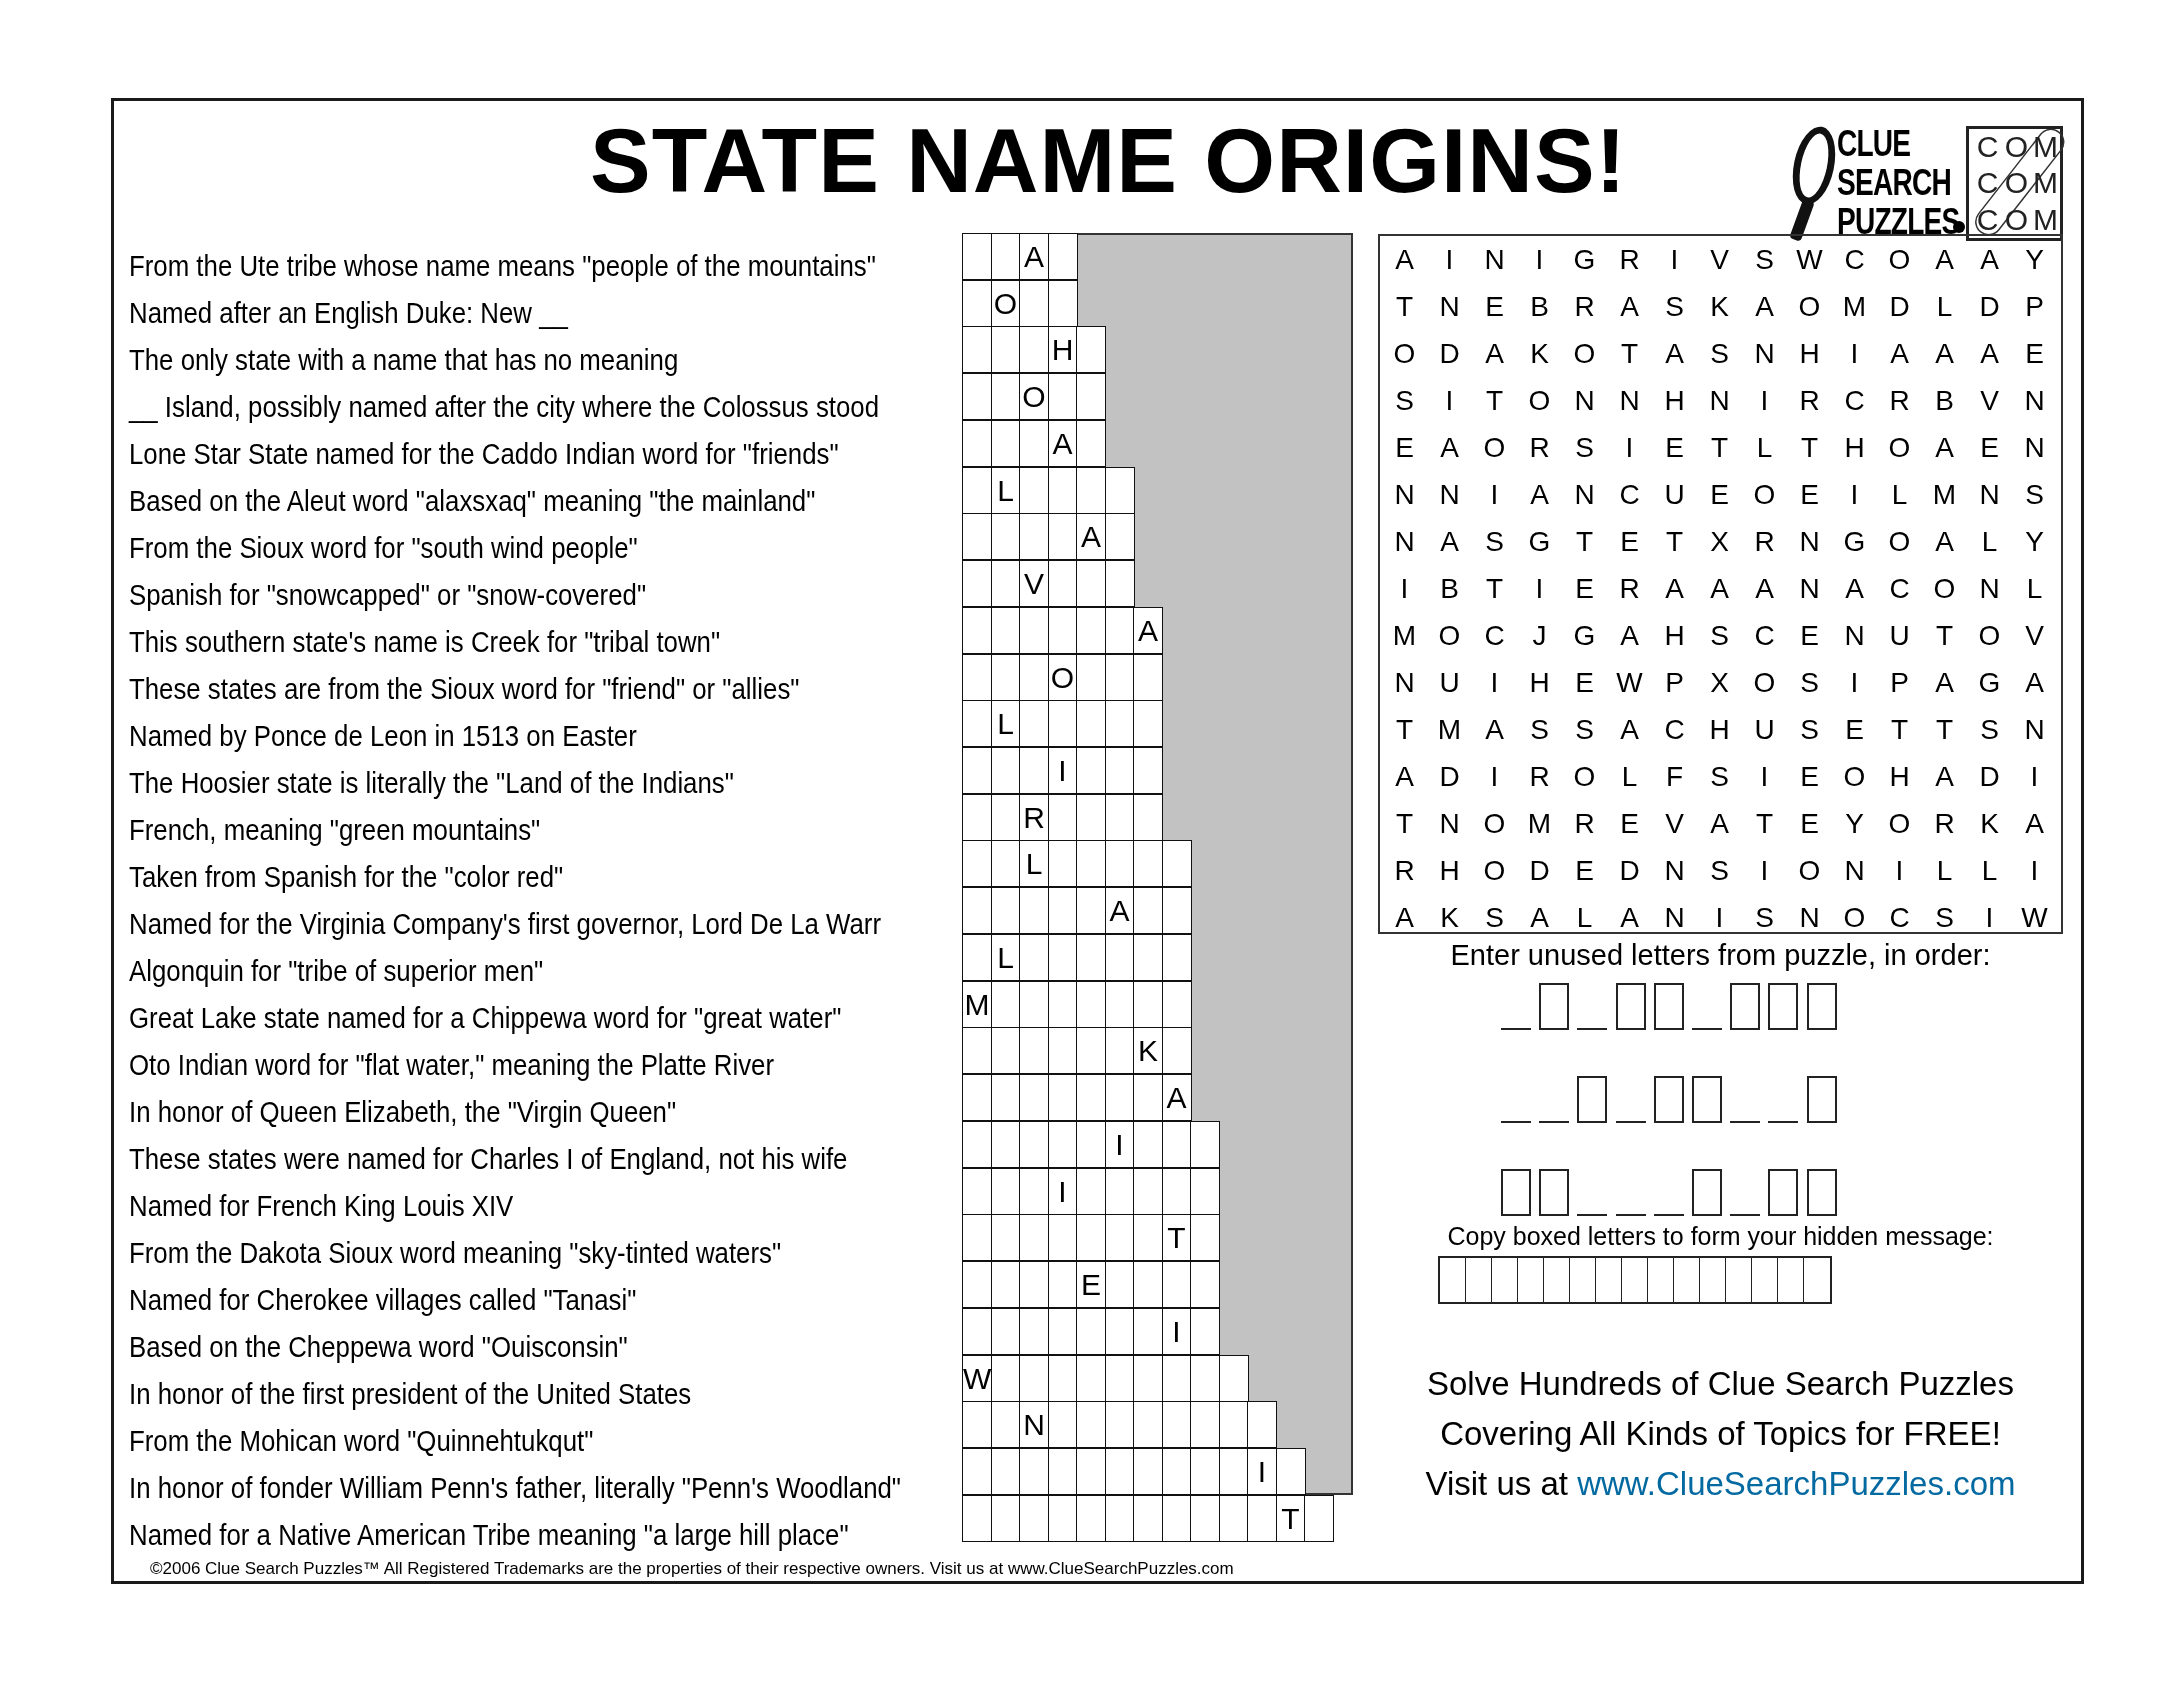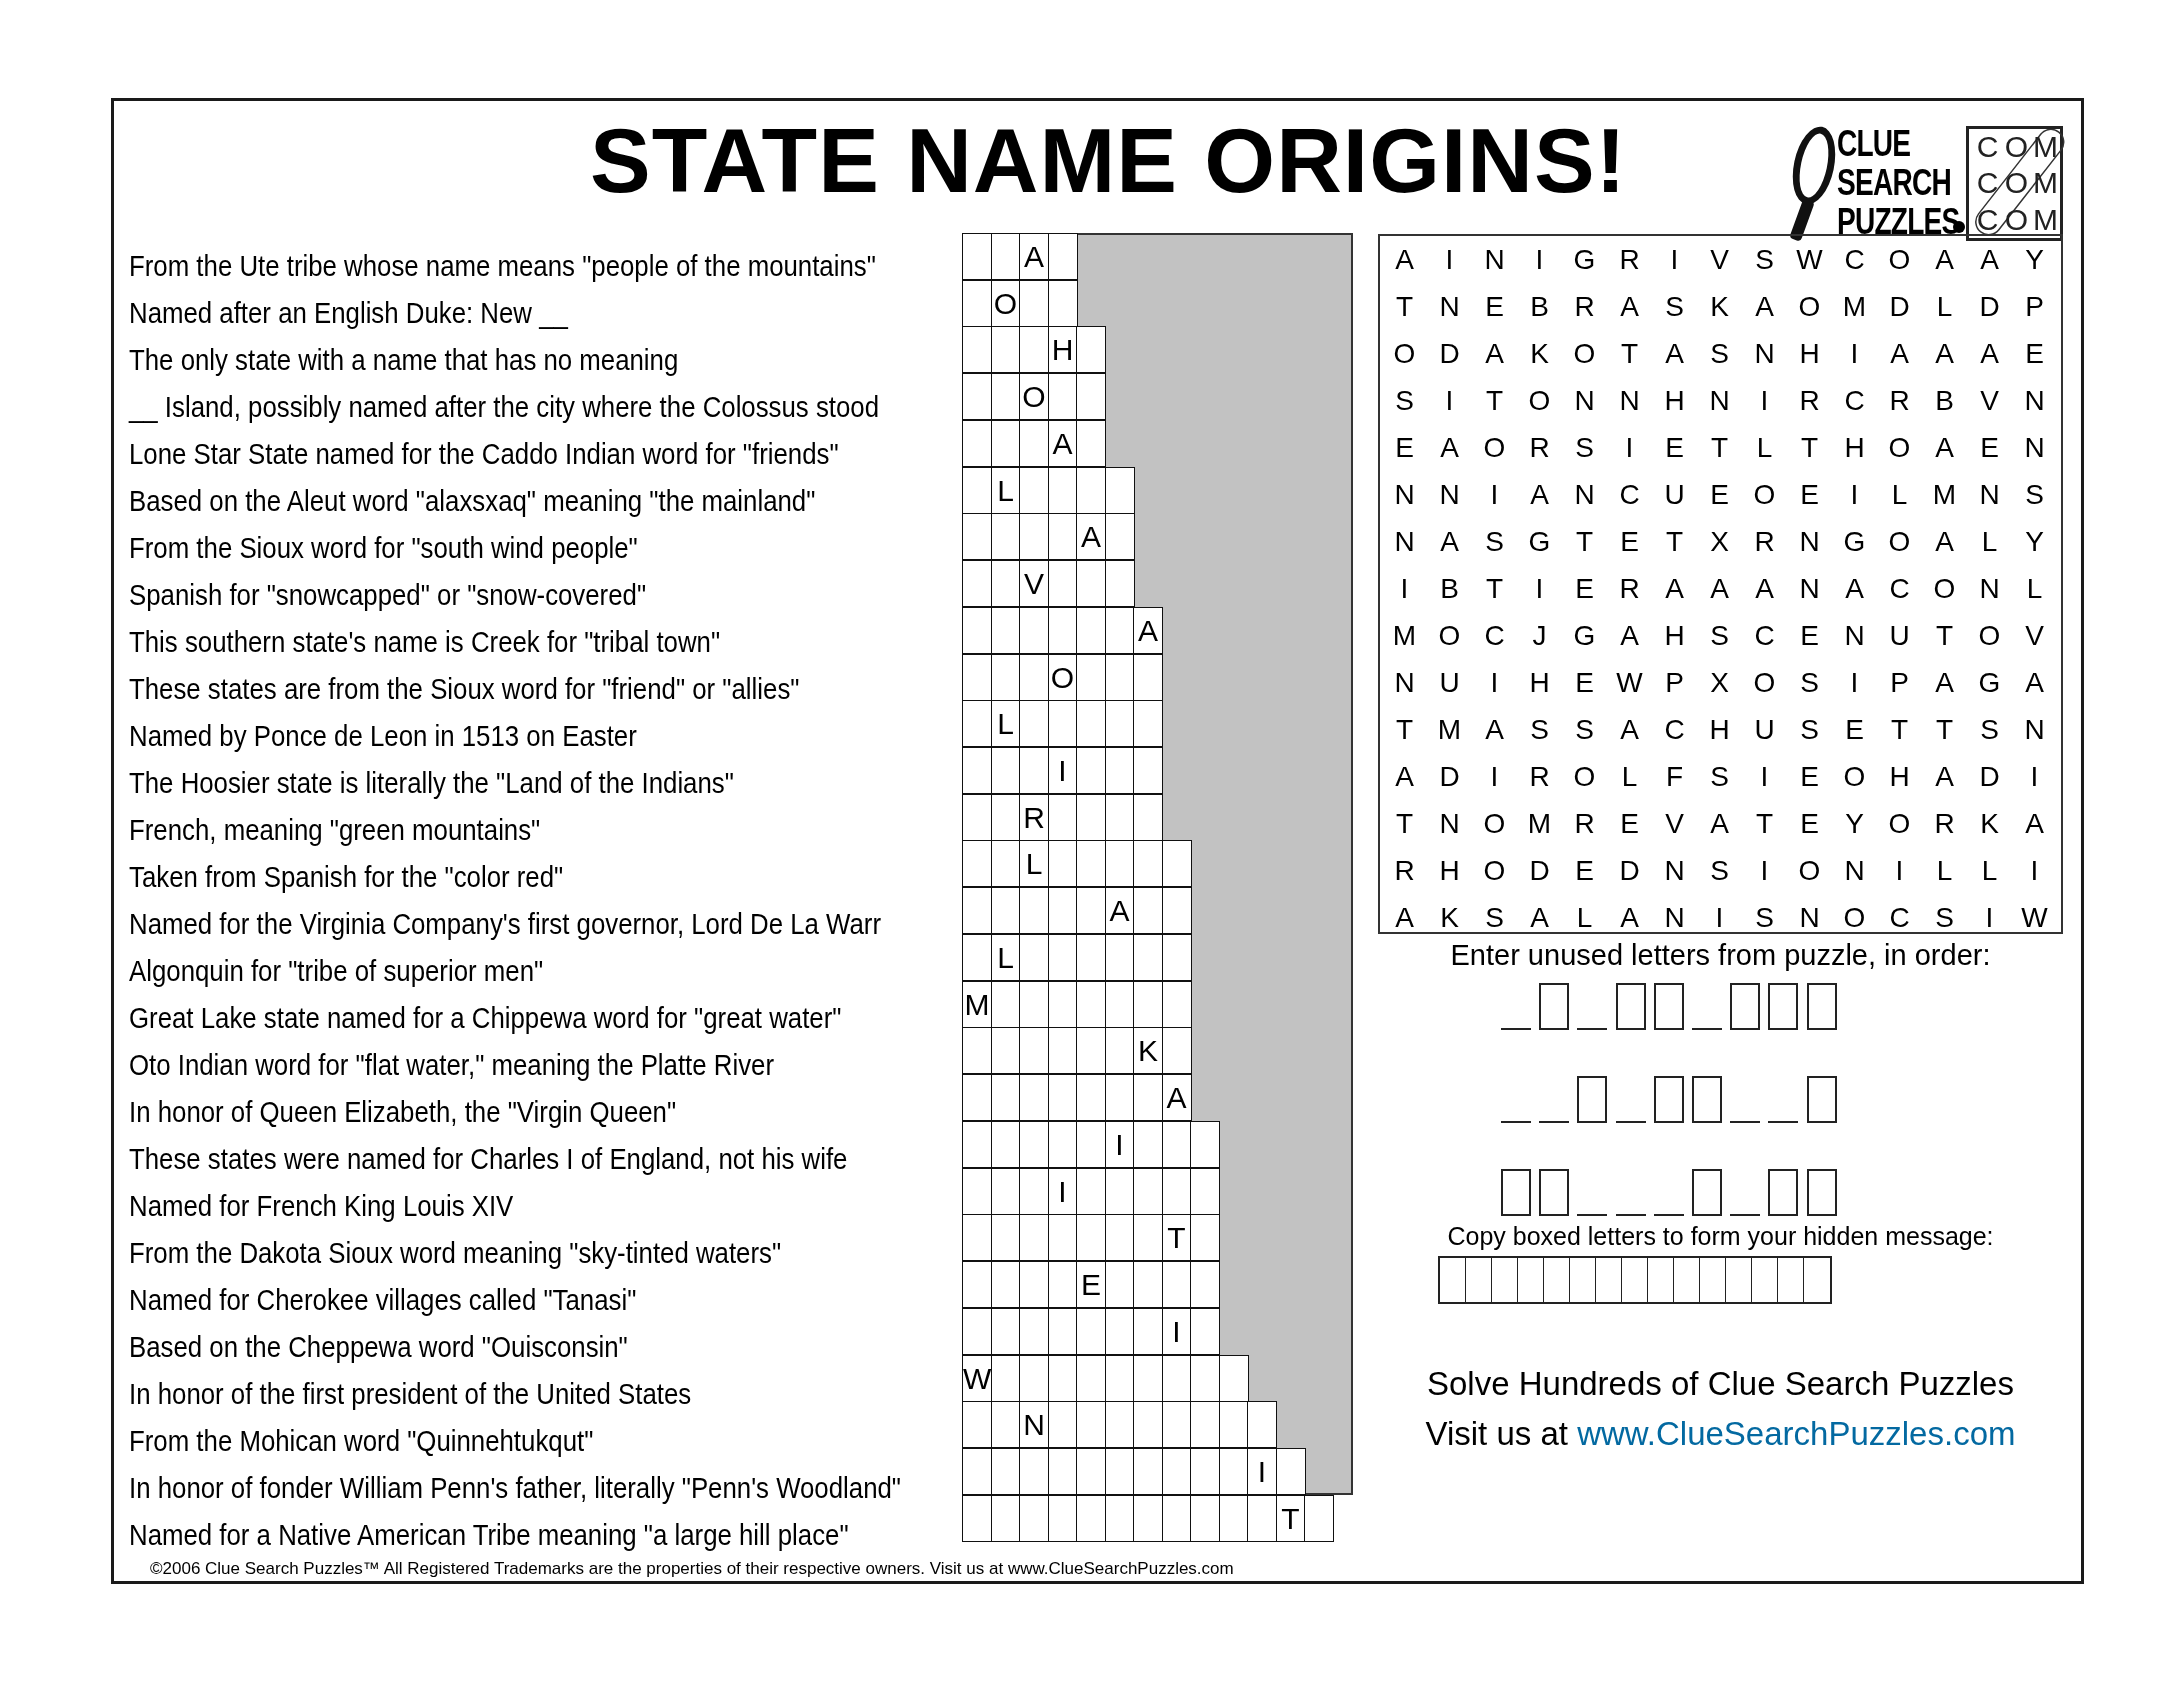--- a/index.html
+++ b/index.html
@@ -738,19 +738,20 @@
     <div class="mcell"></div>
     <div class="mcell"></div>
     <div class="mcell"></div>
     <div class="mcell"></div>
     <div class="mcell"></div>
     <div class="mcell"></div>
   </div>
 
 <div class="promo">
   <div>Solve Hundreds of Clue Search Puzzles</div>
+  <div>Covering All Kinds of Topics for FREE!</div>
   <div>
     <span>Visit us at </span><a>www.ClueSearchPuzzles.com</a>
   </div>
 </div>
 
 <div class="footer">©2006 Clue Search Puzzles™ All Registered Trademarks are the properties of their respective owners. Visit us at www.ClueSearchPuzzles.com</div>
 
 
 </body></html>

